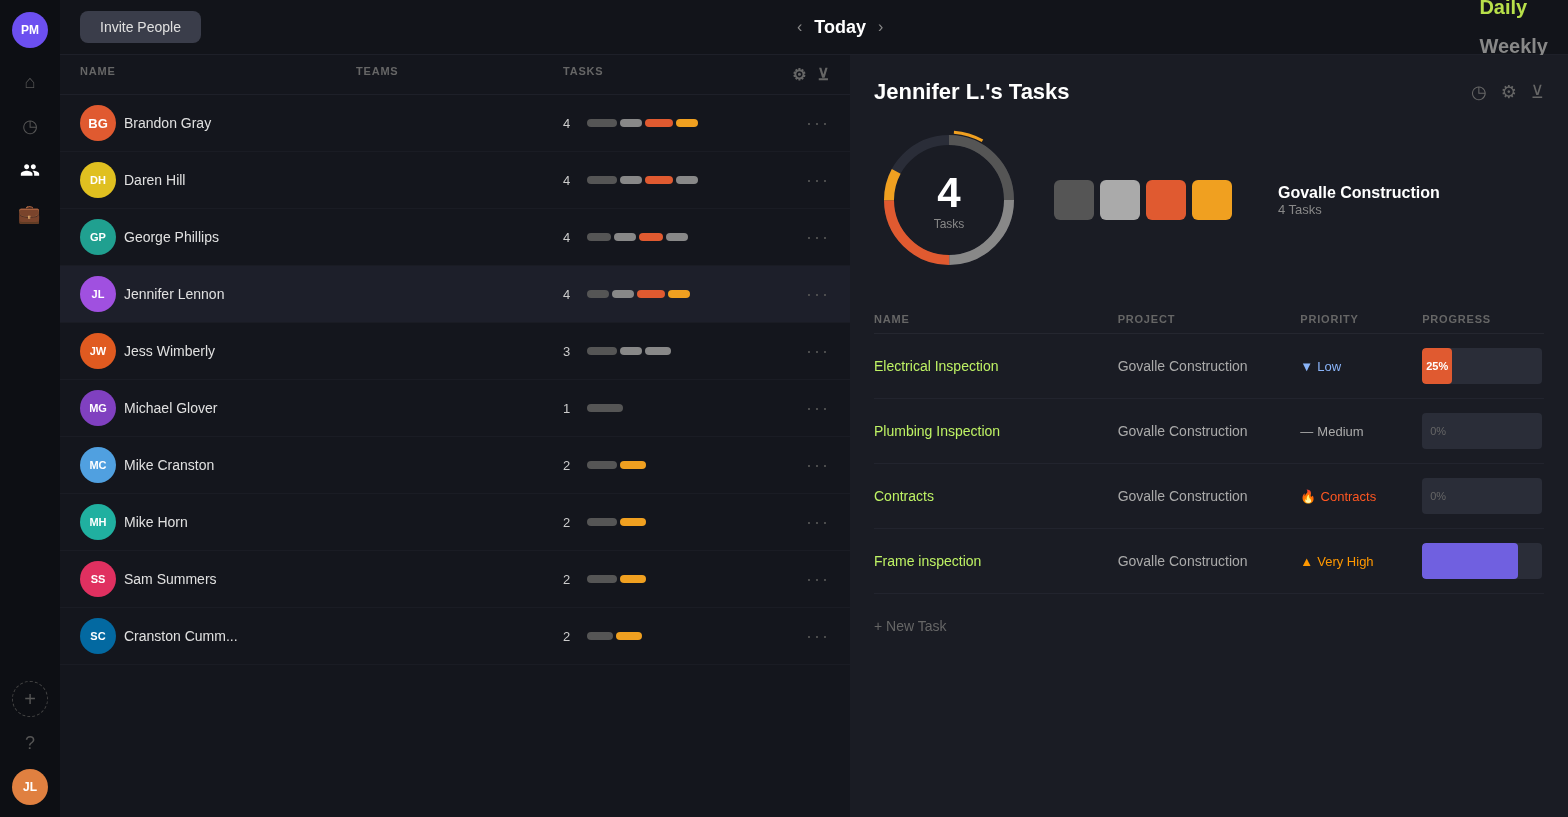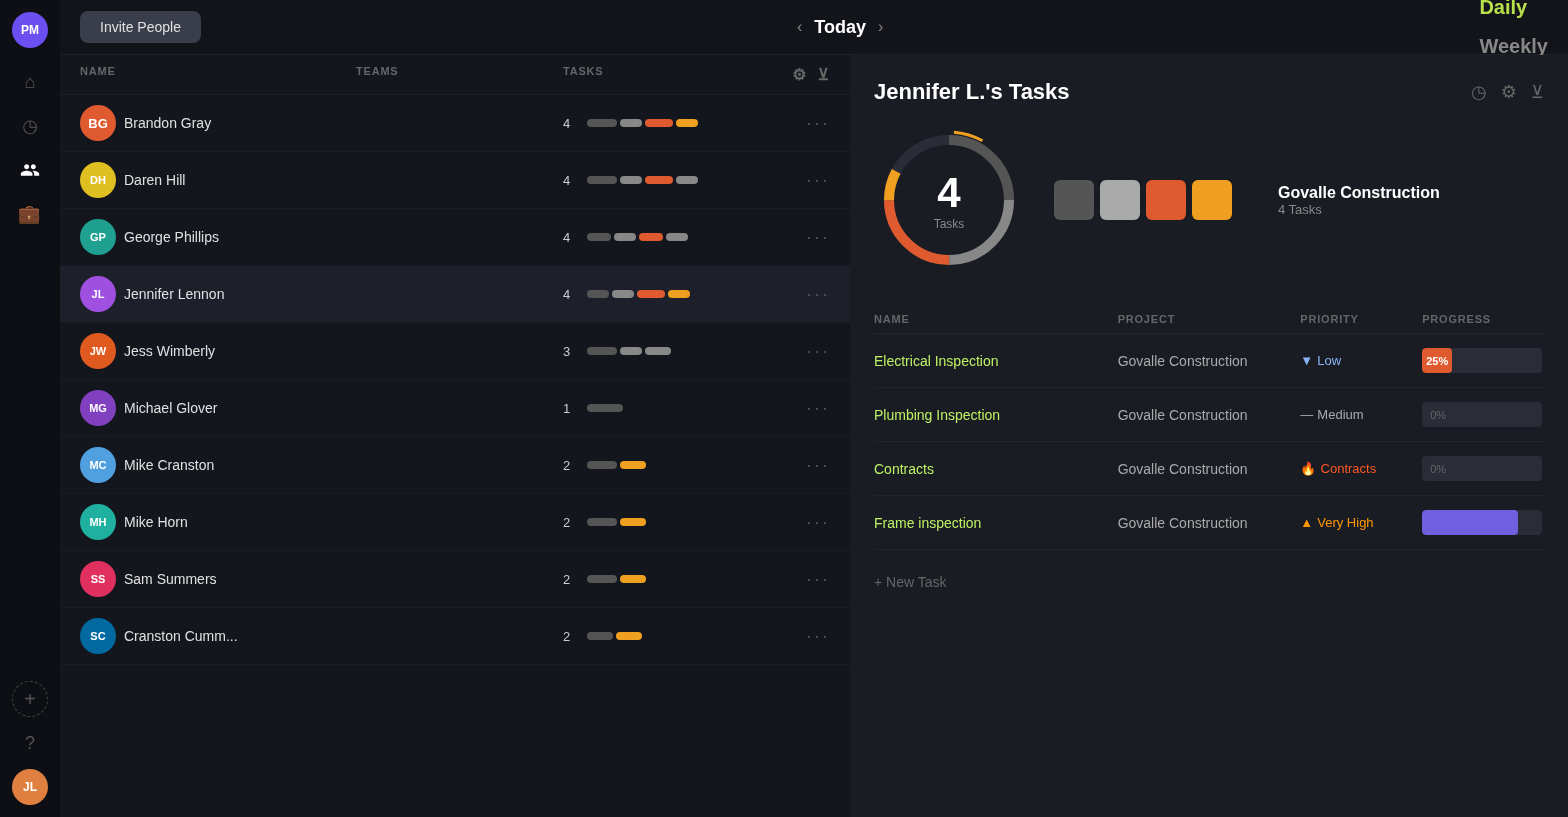--- a/index.html
+++ b/index.html
@@ -222,21 +222,21 @@
     .task-name { color: #bef264; }
     .task-project { color: #aaa; }
     .priority-badge {
       display: flex; align-items: center; gap: 4px; font-size: 13px;
     }
     .priority-low { color: #8ab4f8; }
     .priority-medium { color: #aaa; }
     .priority-critical { color: #ff5722; }
     .priority-veryhigh { color: #ff9800; }
     .progress-bar-container {
-      height: 25px; border-radius: 4px; background: #2a2d38;
+      height: 36px; border-radius: 4px; background: #2a2d38;
       overflow: hidden; display: flex; align-items: center; position: relative;
     }
     .progress-bar-fill {
       height: 100%; border-radius: 4px;
       display: flex; align-items: center; justify-content: center;
       font-size: 11px; font-weight: 600; color: #fff;
     }
     .progress-text-zero {
       position: absolute; left: 8px; font-size: 11px; color: #666;
     }

